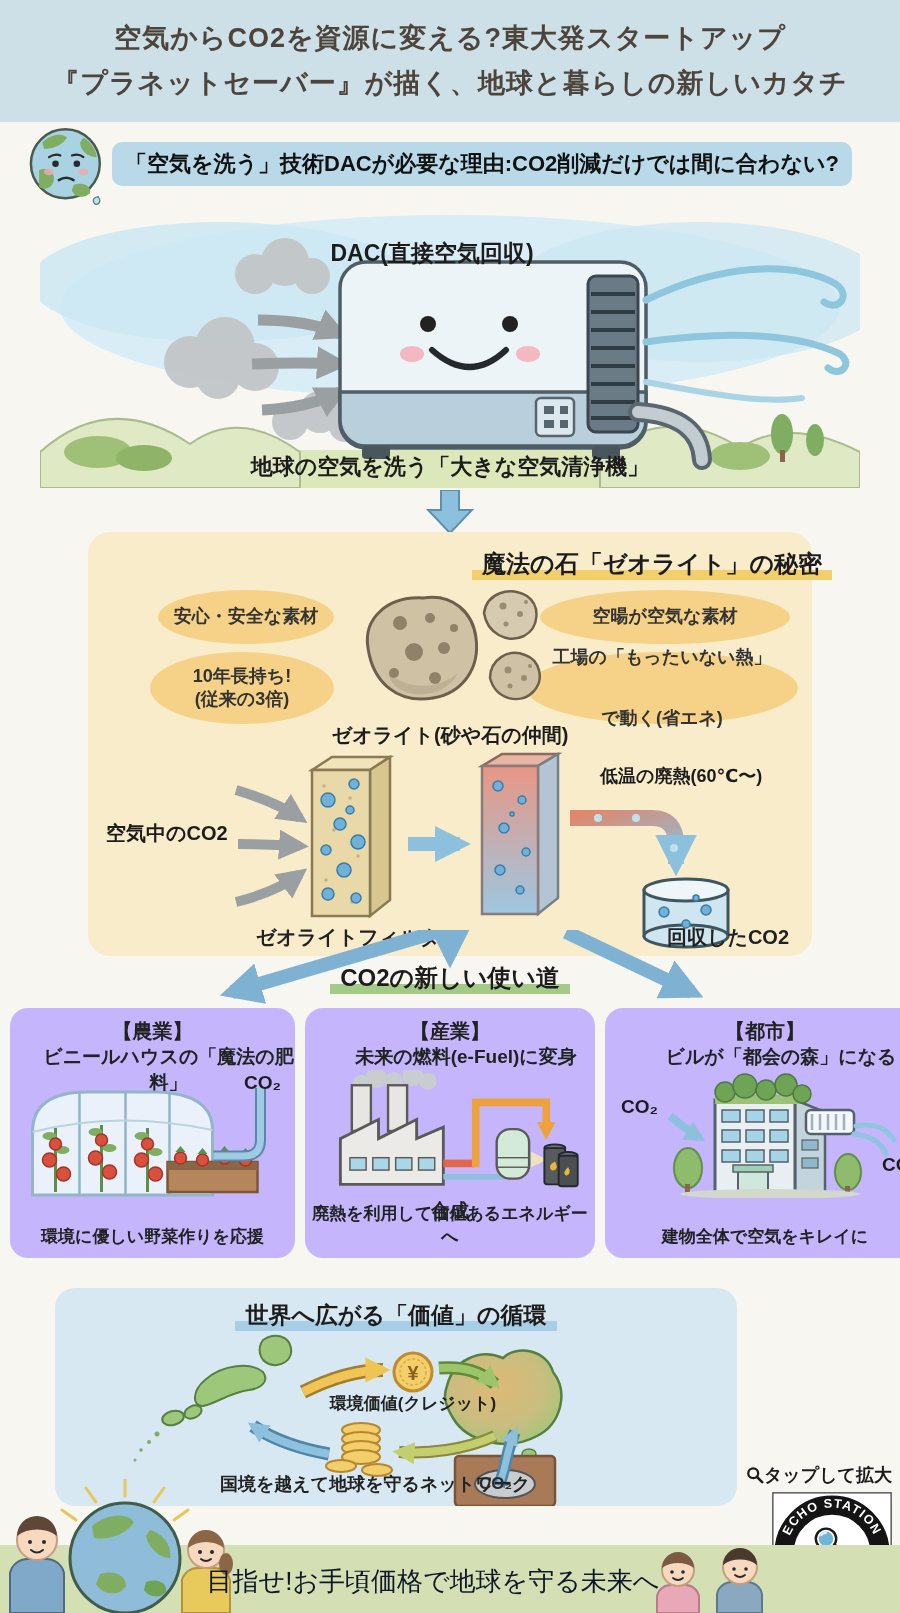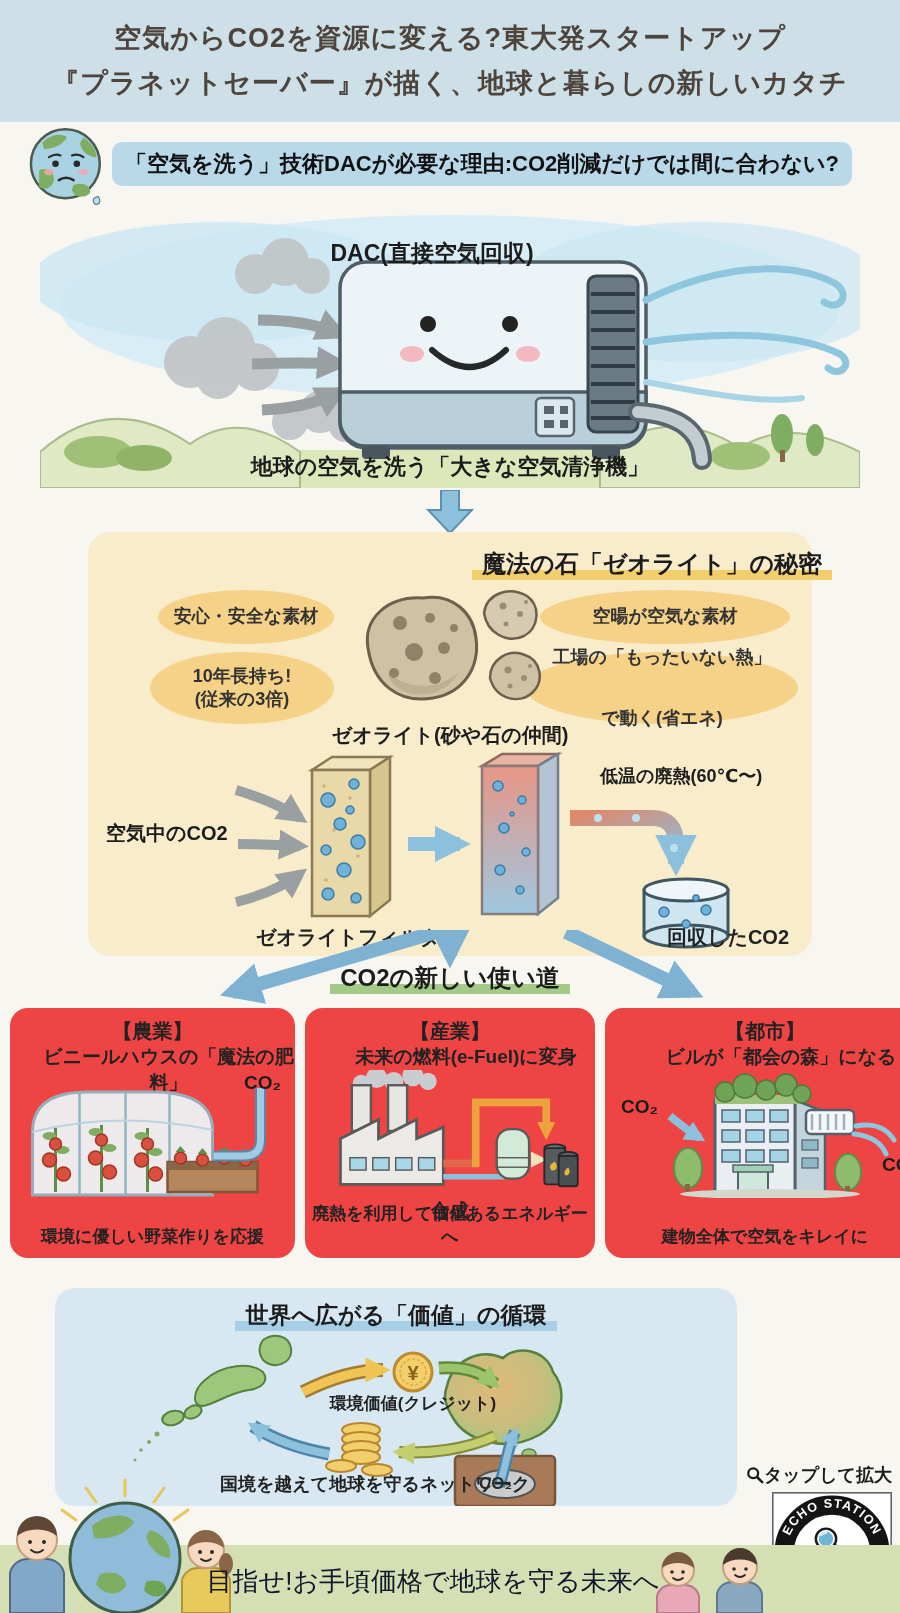--- a/index.html
+++ b/index.html
@@ -39,21 +39,21 @@
   #zeolite-flow{position:absolute;left:0;top:220px;width:724px;height:204px;}
   #air-co2-label{position:absolute;left:18px;top:288px;width:160px;font-size:20px;font-weight:bold;color:#1c1c1c;}
   #heat-label{position:absolute;left:500px;top:232px;width:220px;font-size:18px;font-weight:bold;color:#1c1c1c;margin-left:12px;}
   #filter-caption{position:absolute;left:160px;top:392px;width:220px;text-align:center;font-size:20px;font-weight:bold;}
   #captured-caption{position:absolute;left:540px;top:392px;width:200px;text-align:center;font-size:20px;font-weight:bold;}
   
   #uses-arrows{position:absolute;left:0;top:930px;width:900px;height:76px;}
   #uses-heading{position:absolute;left:0;top:962px;width:900px;text-align:center;
     font-size:24px;font-weight:bold;color:#1c1c1c;}
   .hl-green{background:linear-gradient(transparent 66%,#a3cb87 66%,#a3cb87 100%);padding:0 10px 3px 10px;}
-  .use-card{position:absolute;top:1008px;height:250px;background:#ef4444;border-radius:18px;}
+  .use-card{position:absolute;top:1008px;height:250px;background:#c4b5fd;border-radius:18px;}
   #card-agri{left:10px;width:285px;}
   #card-industry{left:305px;width:290px;}
   #card-city{left:605px;width:320px;}
   .card-tag{position:absolute;left:0;top:10px;width:100%;text-align:center;font-size:20px;font-weight:bold;}
   .card-title{position:absolute;left:0;top:36px;width:100%;text-align:center;font-size:19px;font-weight:bold;padding-left:16px;}
   .card-art{position:absolute;left:5px;top:62px;width:calc(100% - 10px);height:128px;}
   .card-caption{position:absolute;left:0;bottom:10px;width:100%;text-align:center;font-size:17px;font-weight:bold;}
   .co2-label{position:absolute;font-size:19px;font-weight:bold;color:#1c1c1c;}
   #agri-co2{right:14px;top:64px;}
   #city-co2-in{left:16px;top:88px;}

